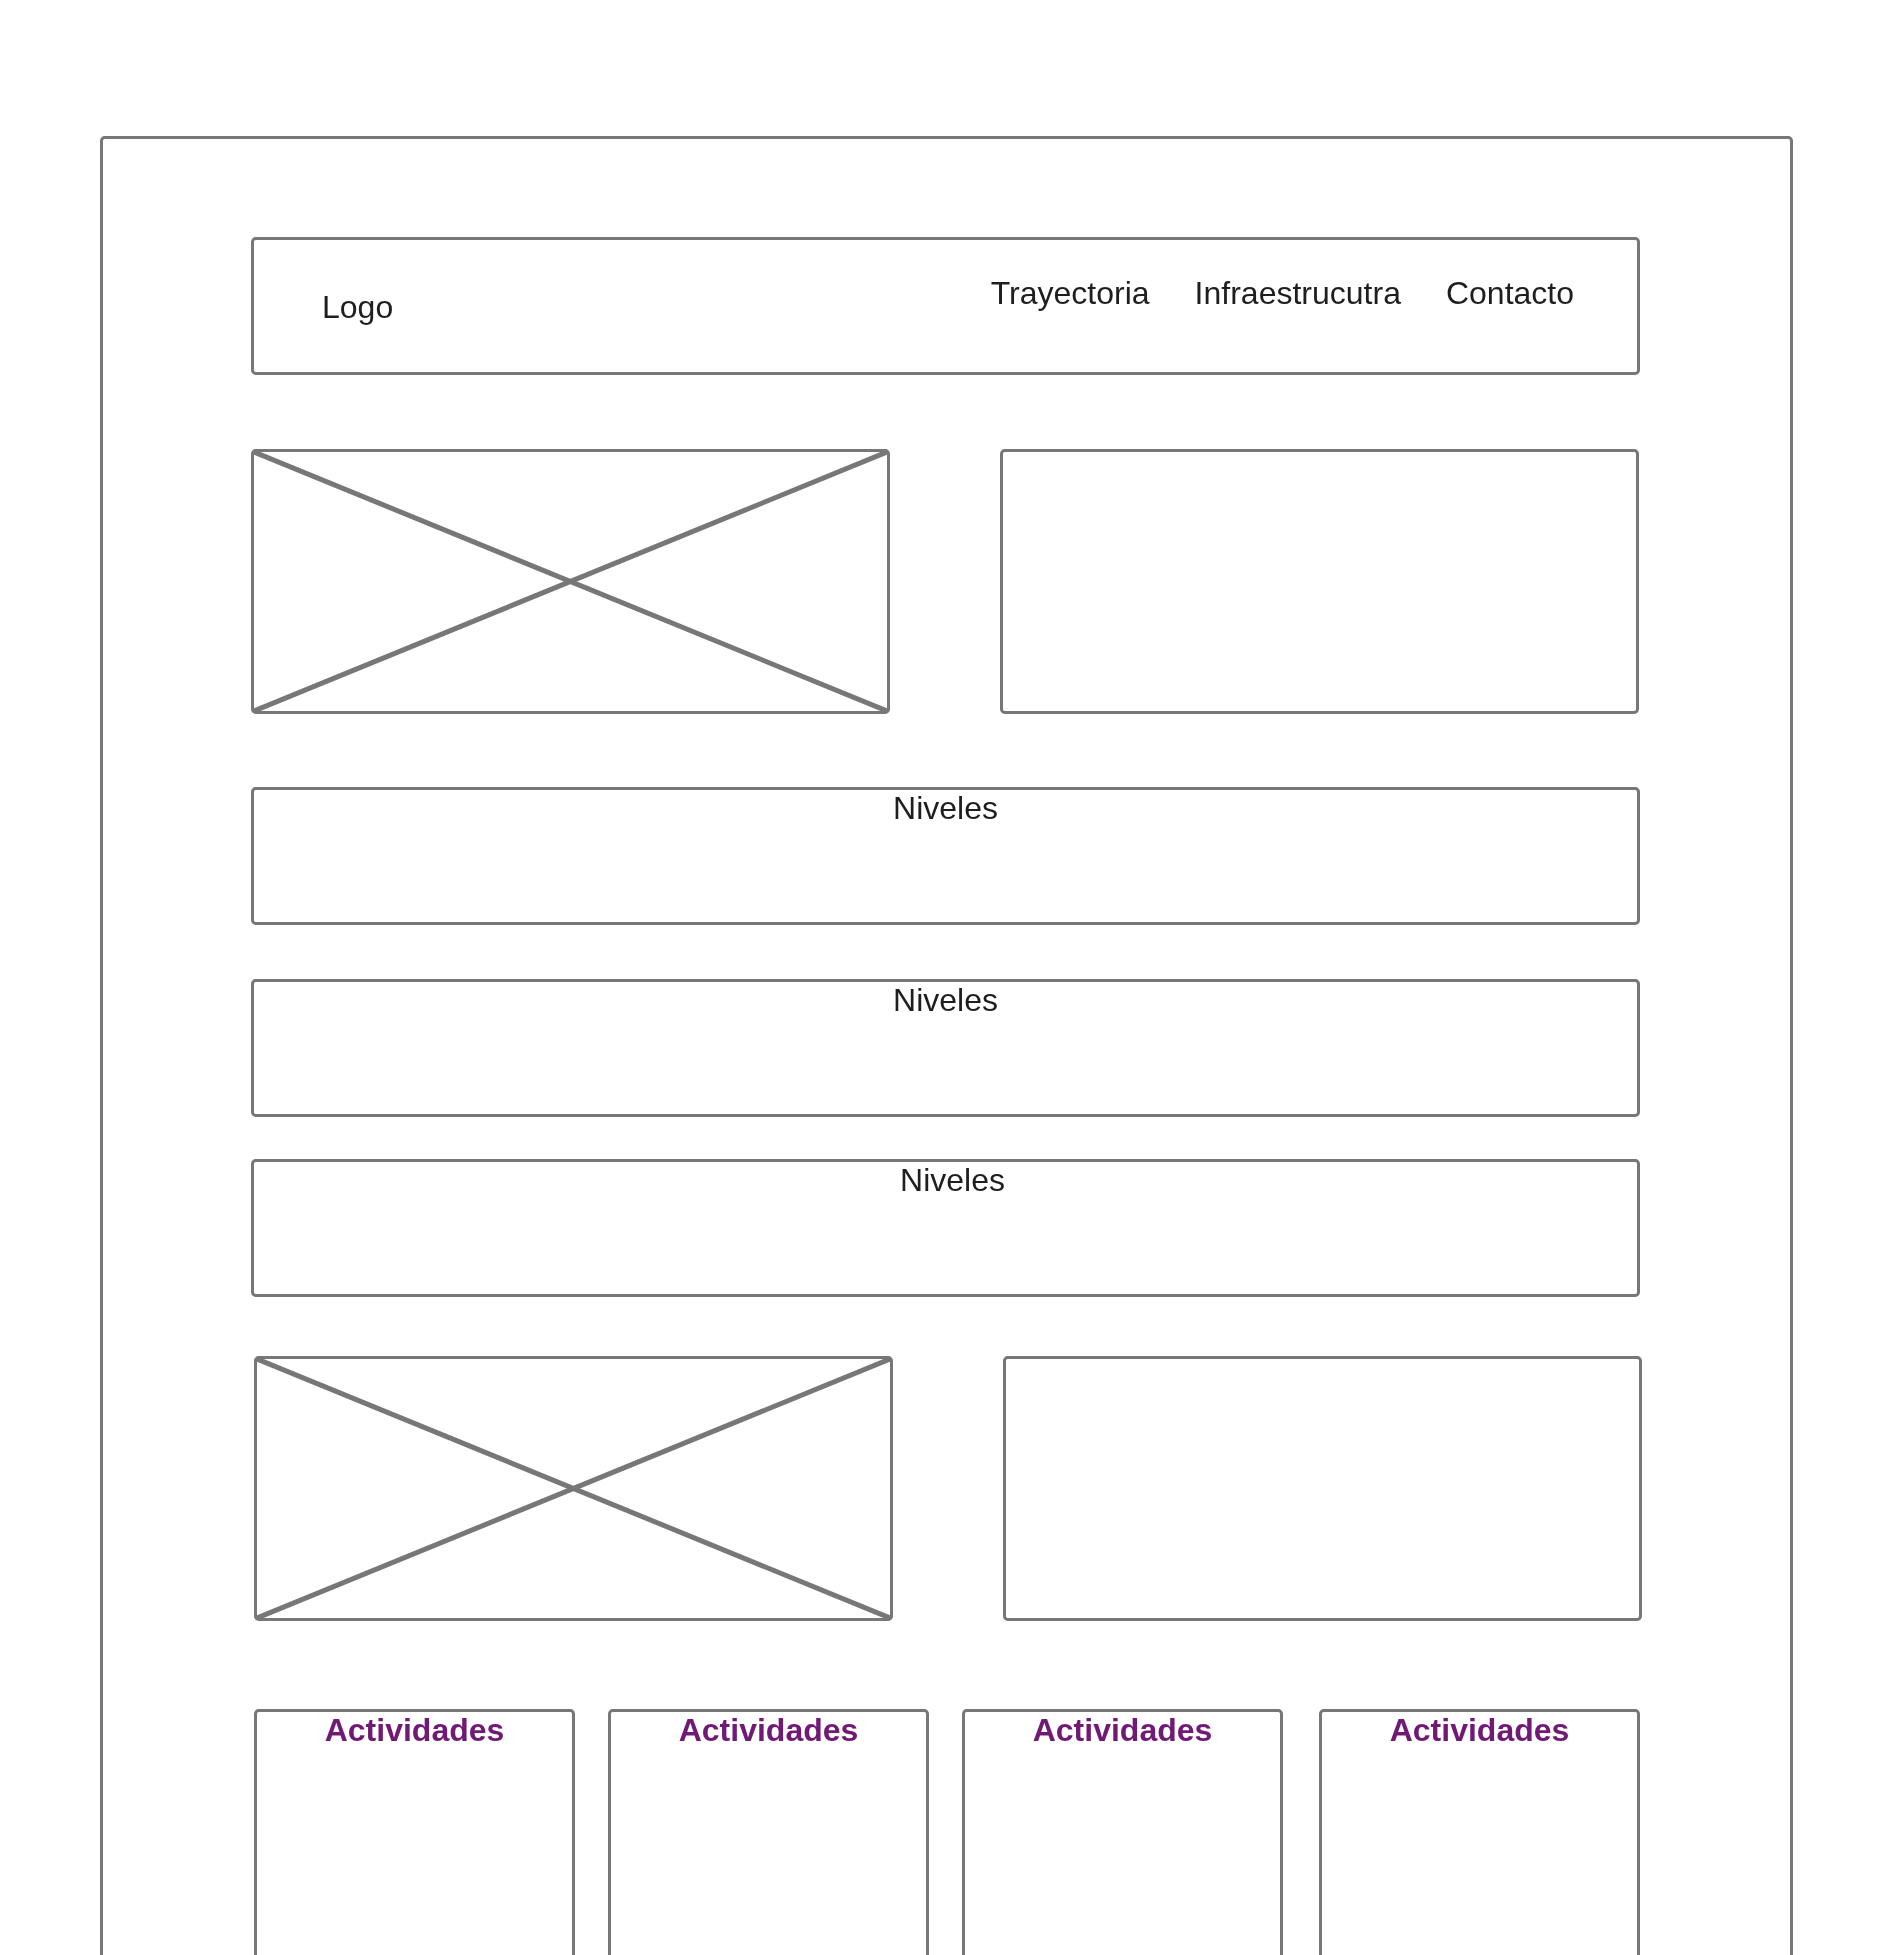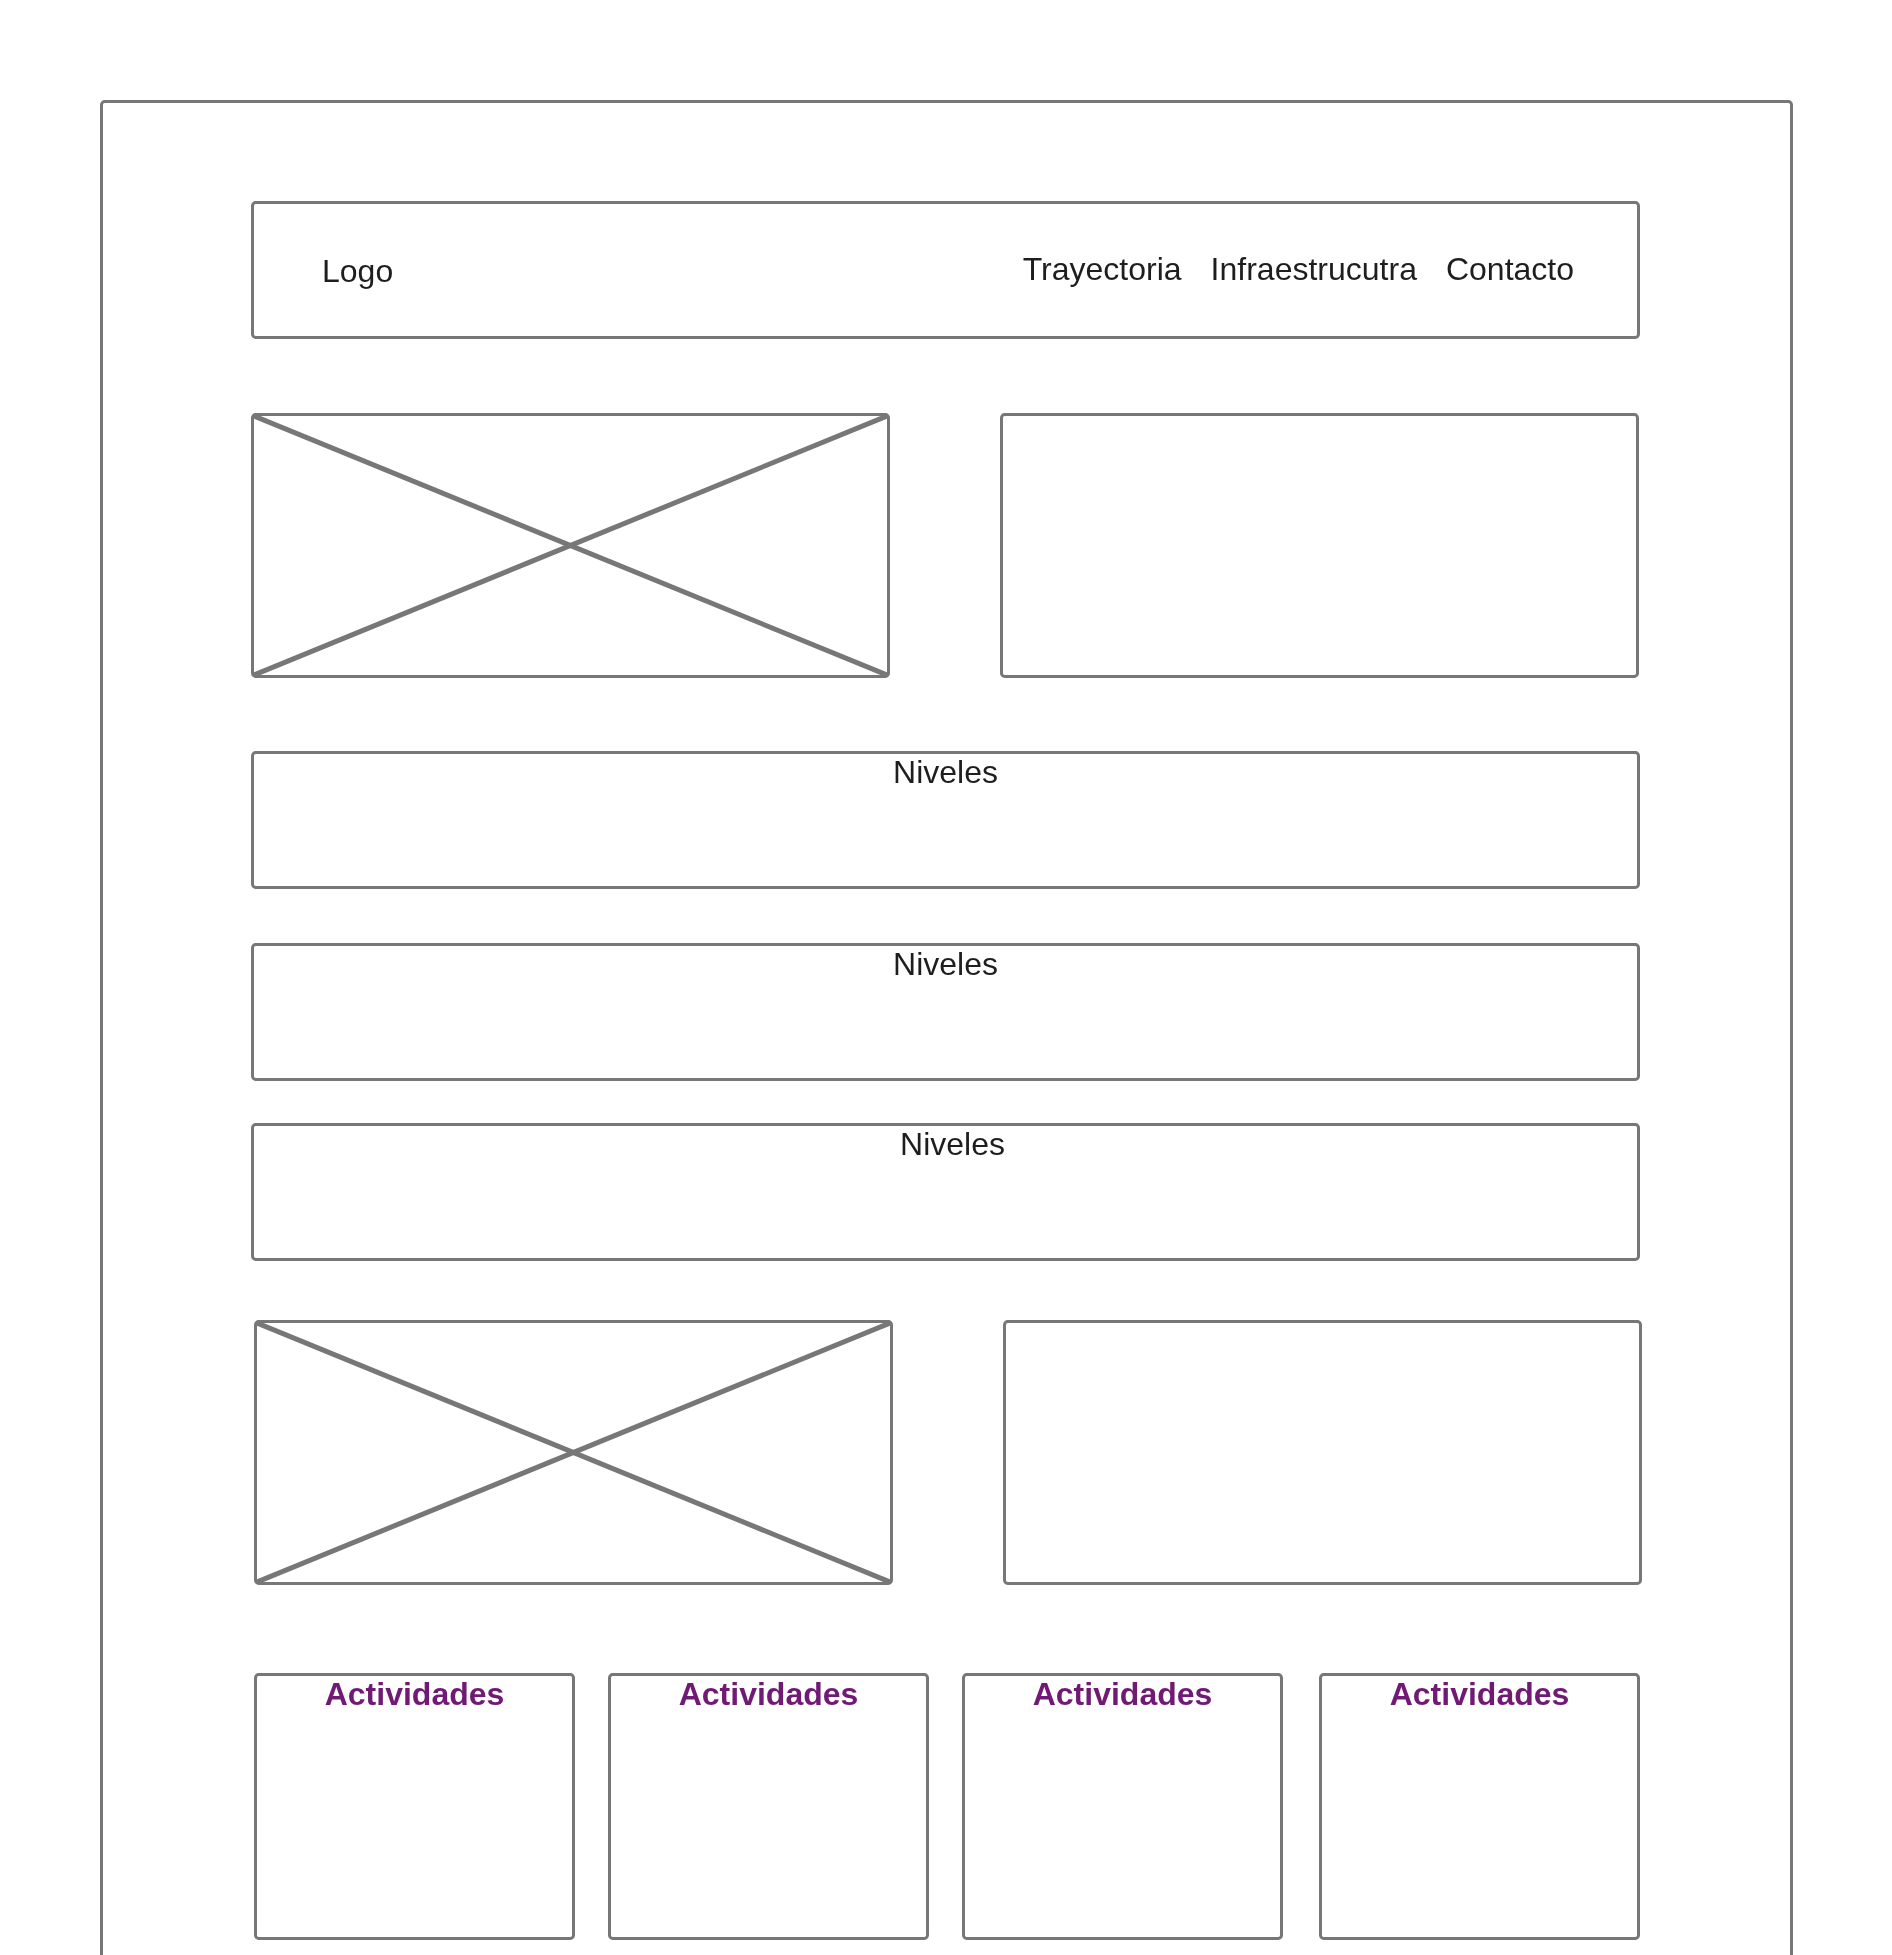--- a/index.html
+++ b/index.html
@@ -1,34 +1,34 @@
 <!DOCTYPE html>
 <html style="font-size:6.3px"><head>
 <meta charset="utf-8">
 <style>
   html, body { margin: 0; padding: 0; background: #ffffff; }
   body { width: 1893px; height: 2497px; position: relative; overflow: hidden;
          font-family: "Liberation Sans", "DejaVu Sans", sans-serif; }
   .box { position: absolute; box-sizing: border-box; border: 3.1px solid #777777;
-         border-radius: 4.7px; background: #ffffff; }
+         border-radius: 4.7px; background: #ffffff; margin-top: 36px; }
   .center { display: flex; align-items: flex-start; justify-content: center; }
   .label { font-size: 32px; color: #1e1e1e; white-space: nowrap; }
   .label.soft { color: #701a75; font-weight: bold; }
   .nav { position: absolute; display: flex; align-items: center; }
   .nav-item { font-size: 32px; color: #1e1e1e; white-space: nowrap; cursor: pointer; }
   svg.xph { position: absolute; left: 0; top: 0; width: 100%; height: 100%; }
 </style>
 </head>
 <body>
 
 <div class="box" style="left:100px; top:100px; width:1693px; height:2300px;"></div>
 
 <div class="box" style="left:251px; top:201px; width:1389px; height:138px;">
   <span class="label" style="position:absolute; left:68px; top:49px;">Logo</span>
-  <div class="nav" style="right:63px; top:47px; gap:29px;">
+  <div class="nav" style="right:63px; top:35px; gap:45px;">
     <span class="nav-item">Trayectoria</span>
     <span class="nav-item">Infraestrucutra</span>
     <span class="nav-item">Contacto</span>
   </div>
 </div>
 
 <div class="box" style="left:251px; top:413px; width:639px; height:265px;">
   <svg class="xph" viewBox="0 0 100 100" preserveAspectRatio="none">
     <line x1="0" y1="0" x2="100" y2="100" stroke="#777777" stroke-width="5" vector-effect="non-scaling-stroke"></line>
     <line x1="100" y1="0" x2="0" y2="100" stroke="#777777" stroke-width="5" vector-effect="non-scaling-stroke"></line>

